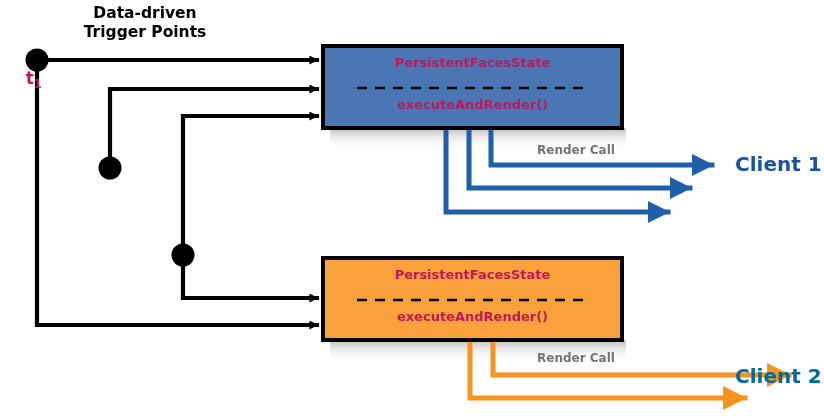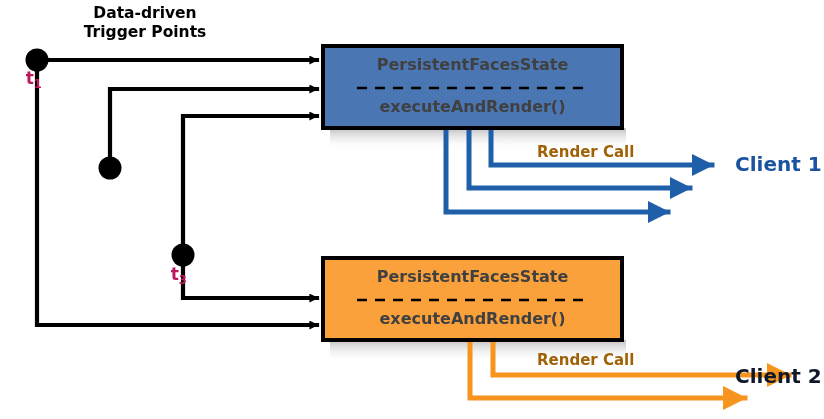--- a/index.html
+++ b/index.html
@@ -6,22 +6,22 @@
   body{width:824px;height:419px;overflow:hidden;
        font-family:"DejaVu Sans","Liberation Sans",sans-serif;}
   #stage{position:relative;width:824px;height:419px;background:#fff;}
   svg#canvas{position:absolute;left:0;top:0;width:824px;height:419px;}
 
   .lbl{position:absolute;white-space:pre;font-weight:bold;}
 
   .caption{font-size:15.5px;line-height:19px;color:#000;text-align:center;}
   .tlab{font-size:17px;color:#be185d;}
   .tlab sub{font-size:11.5px;}
-  .boxtitle{font-size:16px;color:#404040;text-align:center;width:100%;}
-  .rendercall{font-size:15px;color:#a16207;}
+  .boxtitle{font-size:13px;color:#be185d;text-align:center;width:100%;}
+  .rendercall{font-size:12px;color:#737373;}
   .client{font-size:20px;}
 </style>
 </head>
 <body>
 
 <div id="stage">
 
   <svg id="canvas" viewBox="0 0 824 419" xmlns="http://www.w3.org/2000/svg">
     <defs>
       <marker id="ah-black" markerWidth="9" markerHeight="9" refX="7.6" refY="4.5" orient="auto" markerUnits="userSpaceOnUse">
@@ -79,29 +79,26 @@
       <rect x="323" y="258" width="299" height="82" fill="#FBA13C" stroke="#000" stroke-width="4"></rect>
       <line x1="357" y1="300" x2="589" y2="300" stroke="#000" stroke-width="2.6" stroke-dasharray="10 8"></line>
     </g>
   </svg>
 
   <div class="lbl caption" style="left:60px;top:4px;width:170px;">Data-driven<br>Trigger Points</div>
 
   <div class="lbl tlab" style="left:2px;top:48px;">
     <span>t</span><sub>1</sub>
   </div>
-  <div class="lbl tlab" style="left:147px;top:244px;">
-    <span>t</span><sub>3</sub>
-  </div>
 
   <div class="lbl boxtitle" style="left:323px;top:55px;width:299px;">PersistentFacesState</div>
   <div class="lbl boxtitle" style="left:323px;top:97px;width:299px;">executeAndRender()</div>
 
   <div class="lbl boxtitle" style="left:323px;top:267px;width:299px;">PersistentFacesState</div>
   <div class="lbl boxtitle" style="left:323px;top:309px;width:299px;">executeAndRender()</div>
 
   <div class="lbl rendercall" style="left:537px;top:143px;">Render Call</div>
   <div class="lbl rendercall" style="left:537px;top:351px;">Render Call</div>
 
   <div class="lbl client" style="left:735px;top:152px;color:#1A539F;">Client 1</div>
-  <div class="lbl client" style="left:735px;top:364px;color:#0f172a;">Client 2</div>
+  <div class="lbl client" style="left:735px;top:364px;color:#0369a1;">Client 2</div>
 
 </div>
 
 </body></html>

